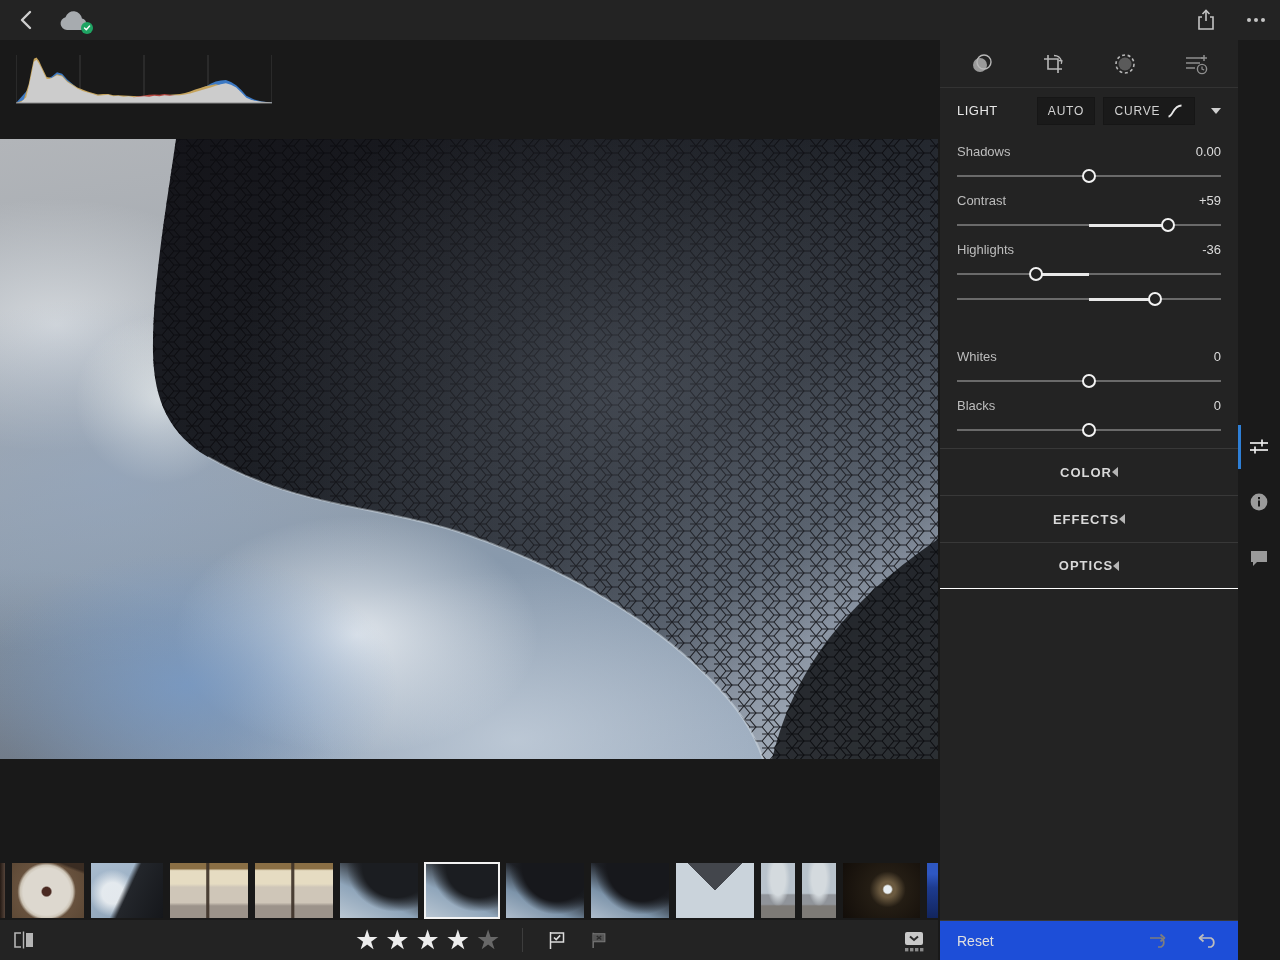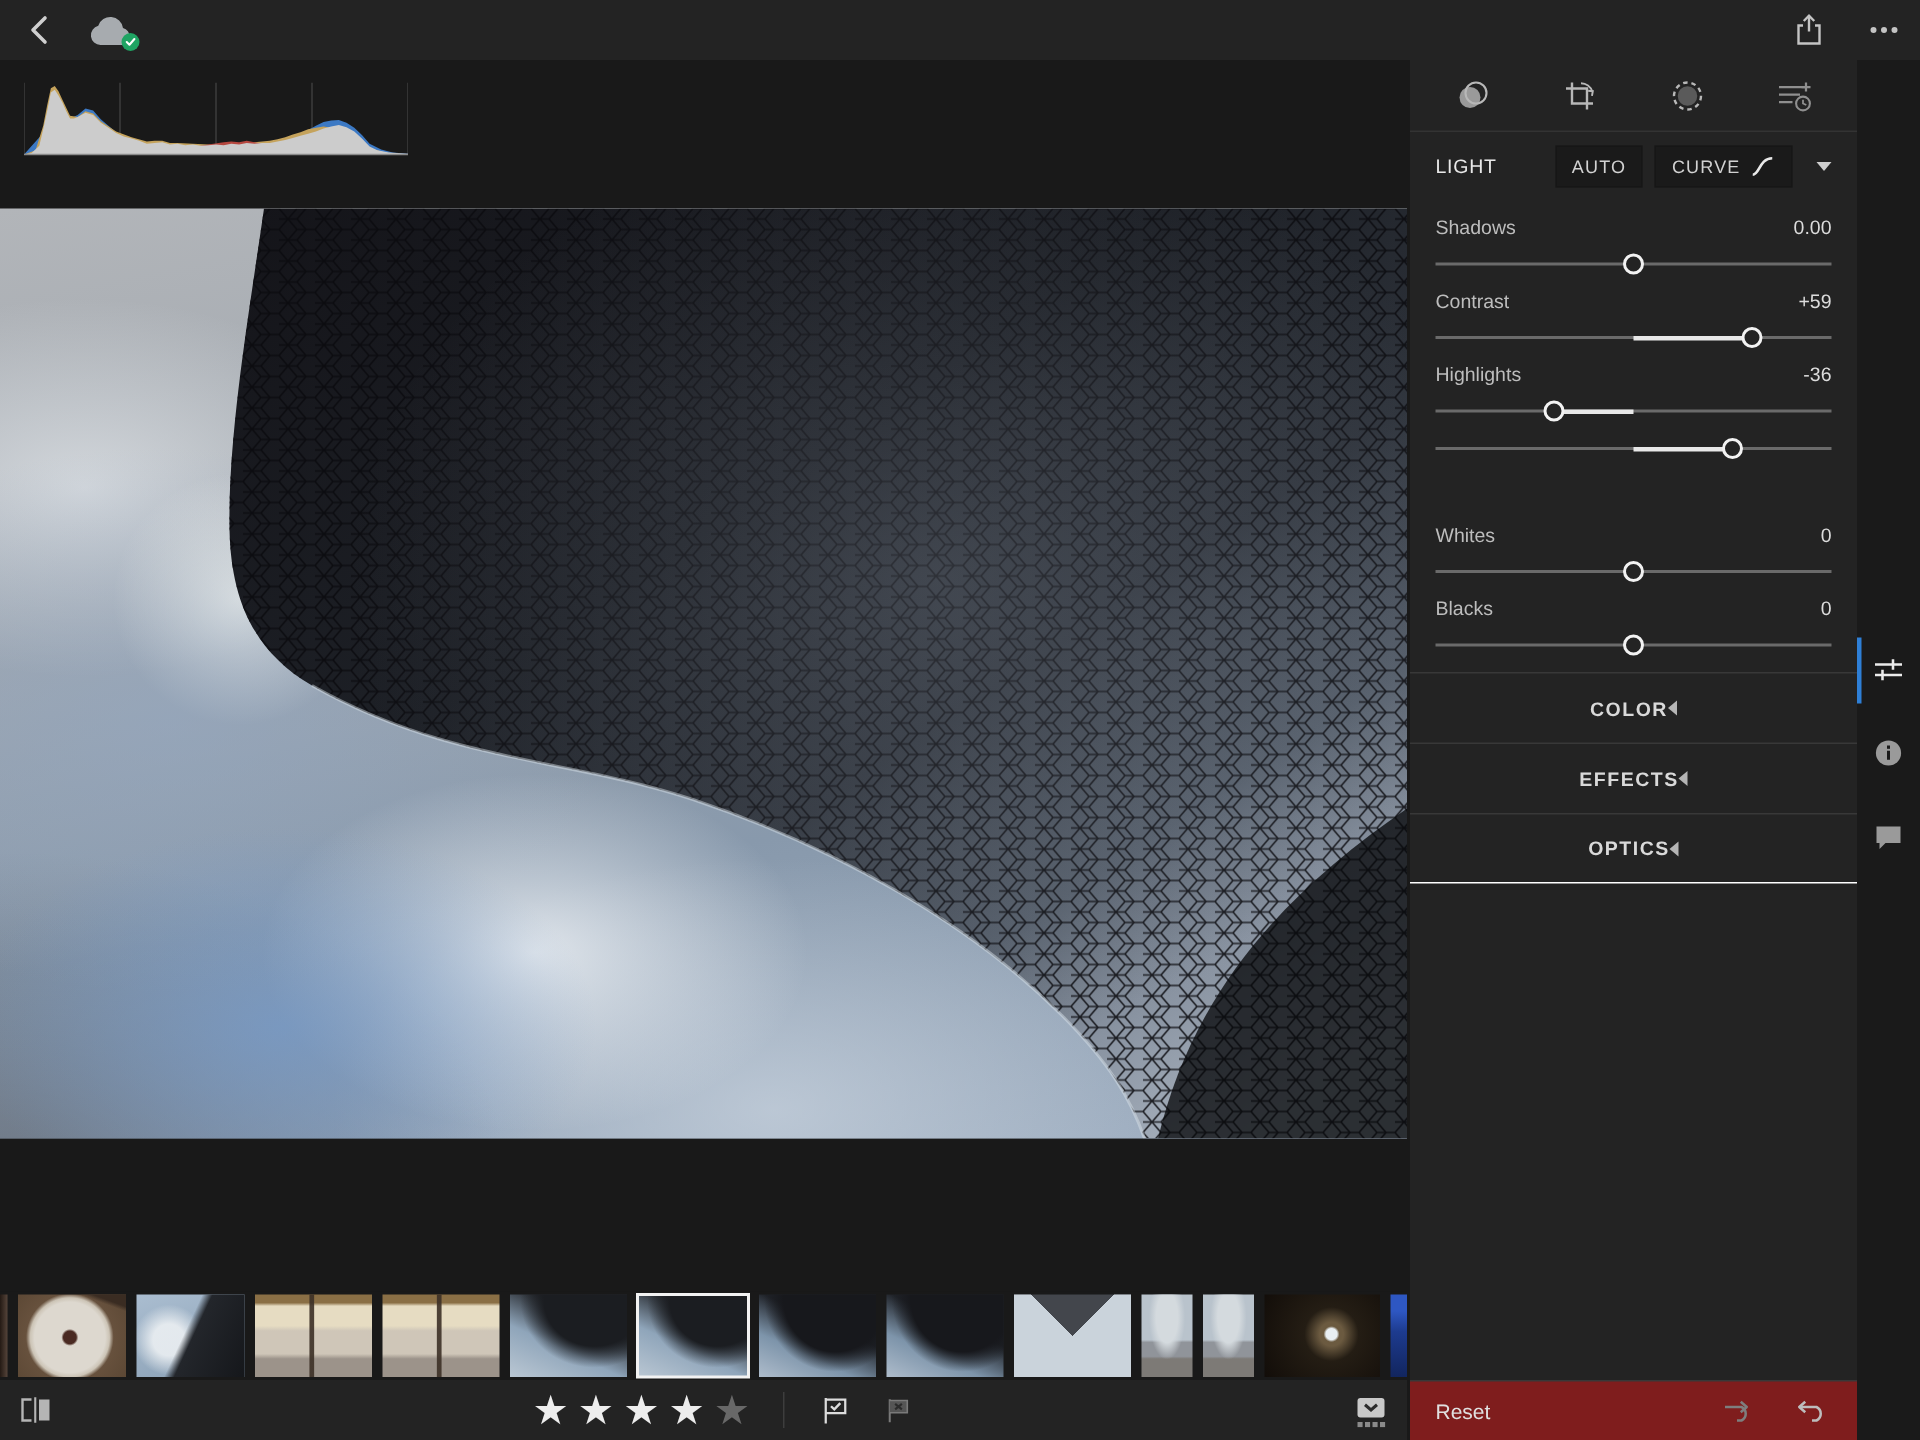--- a/index.html
+++ b/index.html
@@ -91,21 +91,21 @@
   .slider-value { font-size:13px; color:#dcdcdc; }
   .track-wrap { position:relative; height:16px; margin-top:9px; }
   .track { position:absolute; left:0; right:0; top:7px; height:2px; background:#6a6a6a; }
   .track-fill { position:absolute; top:6.5px; height:3px; background:#e8e8e8; }
   .knob { position:absolute; top:1px; width:14px; height:14px; border-radius:50%; border:2px solid #f2f2f2; background:#232323; }
 
   .section { height:47px; border-top:1px solid #383838; display:flex; align-items:center; justify-content:center; padding:0 17px; cursor:pointer; }
   .section:last-child { border-bottom:1px solid #ffffff; }
   .section-label { font-size:13px; font-weight:700; letter-spacing:1px; color:#d9d9d9; }
 
-  .reset-row { position:absolute; left:0; bottom:0; width:100%; height:40px; border-top:1px solid #383838; background:#7f1d1d; display:flex; align-items:center; padding:0 17px; }
+  .reset-row { position:absolute; left:0; bottom:0; width:100%; height:40px; border-top:1px solid #383838; background:#1d4ed8; display:flex; align-items:center; padding:0 17px; }
   .reset-label { font-size:14px; color:#e0e0e0; flex:1; cursor:pointer; }
   .undo-redo { display:flex; gap:22px; align-items:center; }
 
   
   .rail { position:absolute; left:1238px; top:40px; width:42px; height:920px; background:#1a1a1a; }
   .rail-item { position:absolute; left:0; width:42px; height:48px; display:flex; align-items:center; justify-content:center; cursor:pointer; }
   .rail-active-bar { position:absolute; left:0; top:2px; width:3px; height:44px; background:var(--accent,#2e7fd6); }
 </style>
 </head>
 <body>

